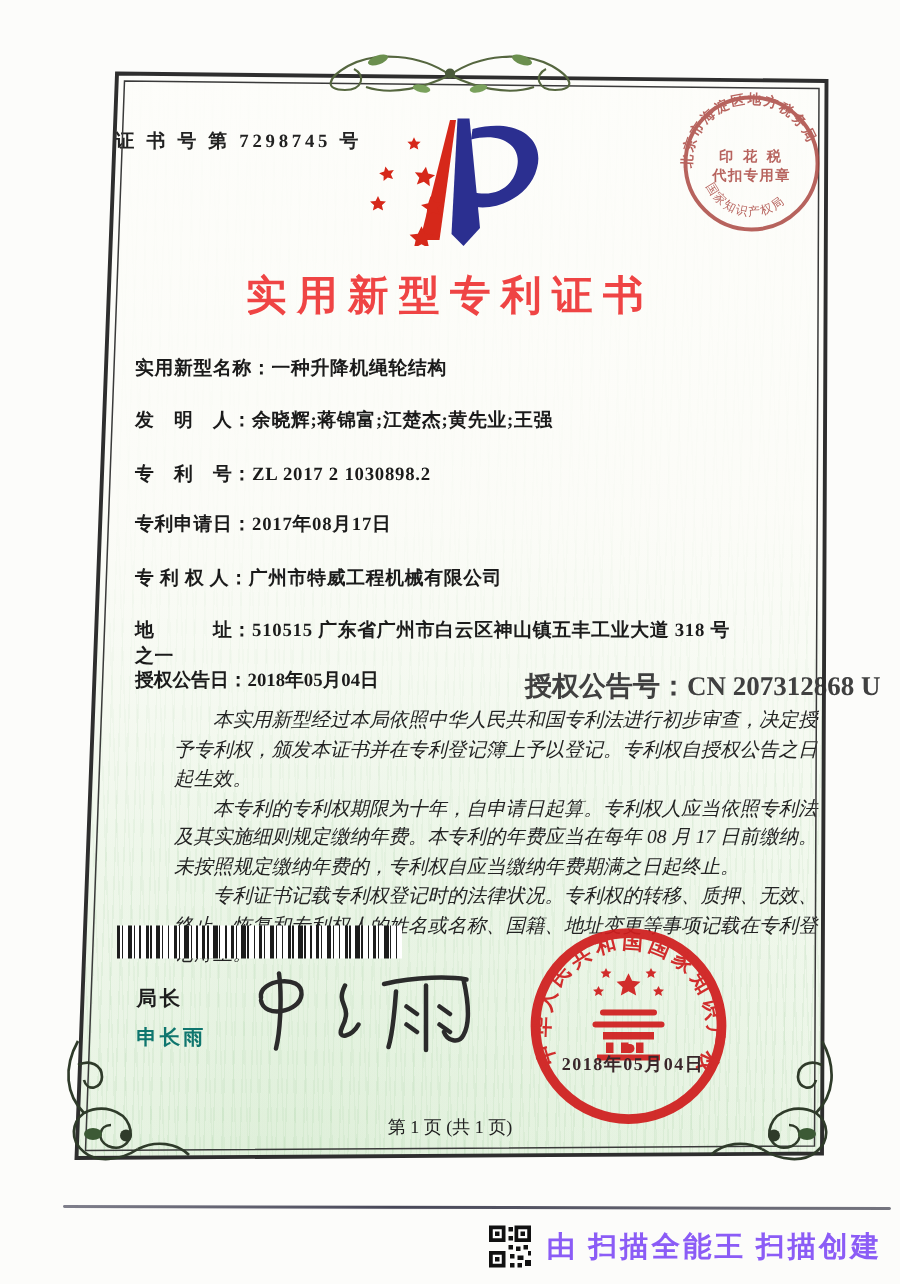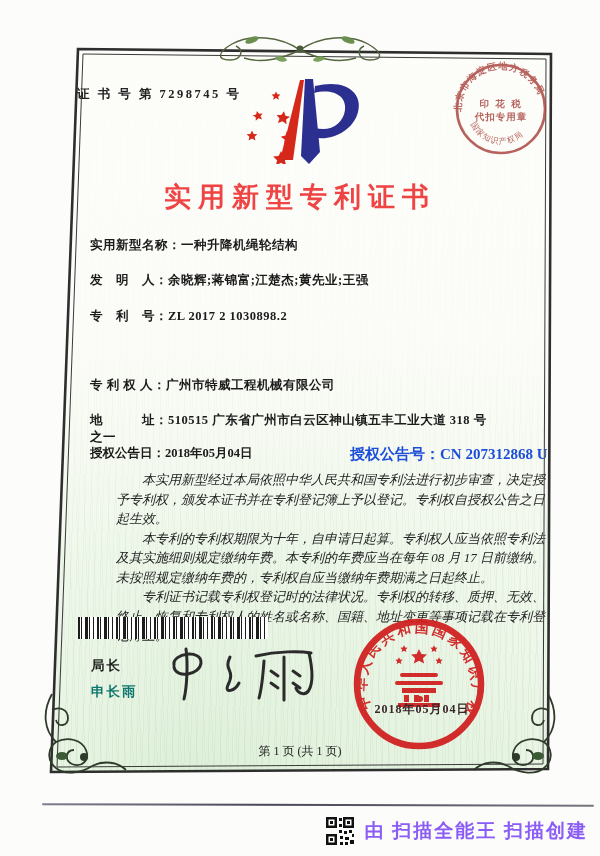--- a/index.html
+++ b/index.html
@@ -21,21 +21,21 @@
 
   .abs { position:absolute; }
   .cert-no { left:77px; top:86px; font-size:12.5px; letter-spacing:2.5px; color:#222; font-weight:600; }
   .title { left:60px; right:60px; top:165px; text-align:center; font-size:27px; font-weight:bold;
     letter-spacing:7px; color:#ef4444;margin-top:14px; }
 
   .field-row { left:90px; width:404px; font-size:12.5px; line-height:17px; color:#1b1b1b; font-weight:600; }
   .field-label { letter-spacing:.5px; }
   .field-value { letter-spacing:.5px; }
   .grant-left { left:90px; top:445px; font-size:12.5px; font-weight:600; color:#1b1b1b; }
-  .grant-right { left:350px; top:445px; font-size:15px; font-weight:600; color:#1d4ed8; }
+  .grant-right { left:350px; top:445px; font-size:18px; font-weight:600; color:#404040; }
 
   .paragraphs { left:88px; top:470px; width:437px; font-size:13px; line-height:19.5px;
     color:#232323; font-style:italic; font-weight:500;margin-left:28px; }
   .paragraphs p { text-indent:2em; }
 
   .barcode { left:78px; top:617px; width:190px; height:22px;
     background: repeating-linear-gradient(90deg,
       #1c1c1c 0 2px, #fff 2px 3px, #1c1c1c 3px 4px, #fff 4px 7px,
       #1c1c1c 7px 10px, #fff 10px 11px, #1c1c1c 11px 12px, #fff 12px 15px,
       #1c1c1c 15px 16px, #fff 16px 19px); }
@@ -141,20 +141,23 @@
   <div class="abs title">实用新型专利证书</div>
 
   <div class="abs field-row" style="top:237px">
     <span class="field-label">实用新型名称：</span><span class="field-value">一种升降机绳轮结构</span>
   </div>
   <div class="abs field-row" style="top:272px">
     <span class="field-label">发　明　人：</span><span class="field-value">余晓辉;蒋锦富;江楚杰;黄先业;王强</span>
   </div>
   <div class="abs field-row" style="top:308px">
     <span class="field-label">专　利　号：</span><span class="field-value">ZL 2017 2 1030898.2</span>
+  </div>
+  <div class="abs field-row" style="top:341px">
+    <span class="field-label">专利申请日：</span><span class="field-value">2017年08月17日</span>
   </div>
   <div class="abs field-row" style="top:377px">
     <span class="field-label">专 利 权 人：</span><span class="field-value">广州市特威工程机械有限公司</span>
   </div>
   <div class="abs field-row" style="top:412px">
     <span class="field-label">地　　　址：</span><span class="field-value">510515 广东省广州市白云区神山镇五丰工业大道 318 号之一</span>
   </div>
   <div class="abs grant-left">
     <span>授权公告日：</span><span>2018年05月04日</span>
   </div>

